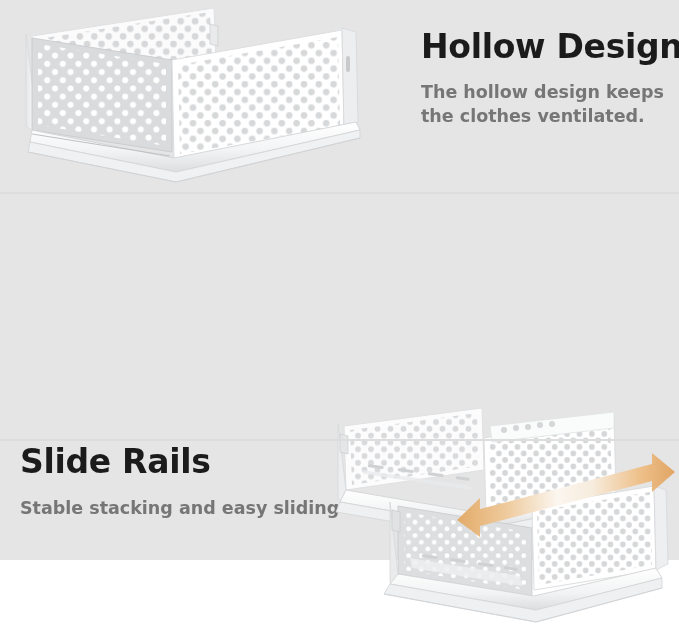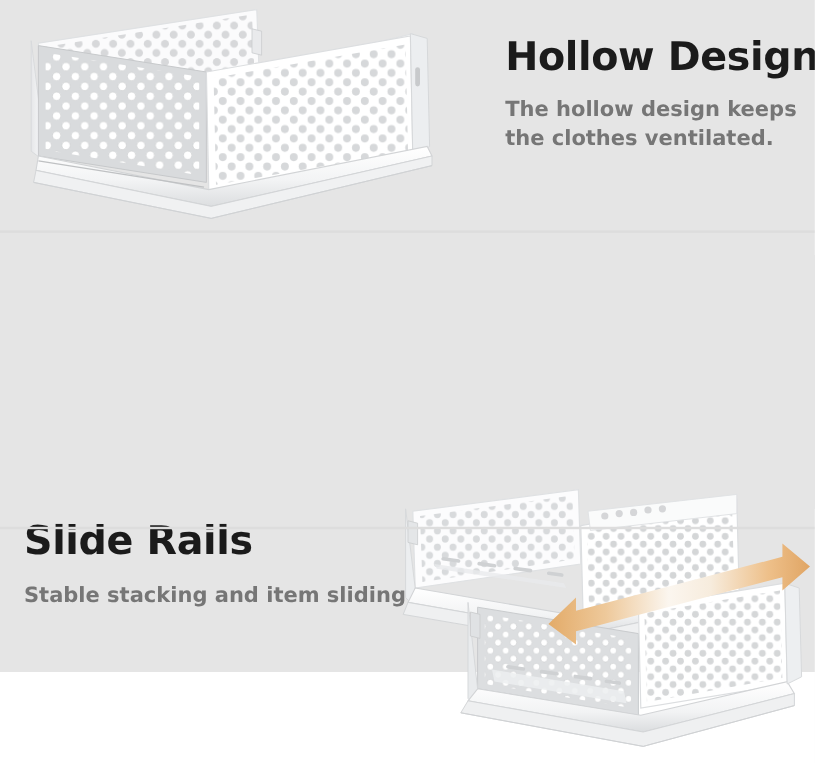--- a/index.html
+++ b/index.html
@@ -60,21 +60,21 @@
     line-height: 1.42;
   }
   .subtext span { display: block; white-space: nowrap; }
 
   
   #text-hollow { left: 421px; top: 30px; }
   #text-hollow .headline { font-size: 33px; }
   #text-hollow .subtext  { font-size: 17.5px; margin-top: 15px; }
 
   
-  #text-slide { left: 20px; top: 241px; }
+  #text-slide { left: 20px; top: 252px; }
   #text-slide .headline { font-size: 33px; }
   #text-slide .subtext  { font-size: 17.5px; margin-top: 16px; }
 
   
   .product { position: absolute; }
   #product-1 { left: 4px;   top: 2px;   width: 380px; height: 190px; }
   #product-2 { left: 322px; top: 205px; width: 357px; height: 232px; }
   .product svg { display: block; width: 100%; height: 100%; }
 </style>
 </head>
@@ -153,21 +153,21 @@
     </div>
   </div>
 
   <div class="divider" id="divider-1"></div>
 
   <div class="panel" id="panel-2">
 
     <div class="text-block" id="text-slide">
       <div class="headline">Slide Rails</div>
       <div class="subtext">
-        <span>Stable stacking and item sliding</span>
+        <span>Stable stacking and easy sliding</span>
       </div>
     </div>
 
     <div class="product" id="product-2">
       <svg viewBox="0 0 357 232" xmlns="http://www.w3.org/2000/svg">
         <defs>
           <pattern id="p2-holes-a" width="13.0" height="13.6" patternUnits="userSpaceOnUse">
             <circle cx="3.5" cy="3.6" r="2.9" fill="#d6d8da"></circle>
             <circle cx="10.0" cy="10.4" r="2.9" fill="#d6d8da"></circle>
           </pattern>

